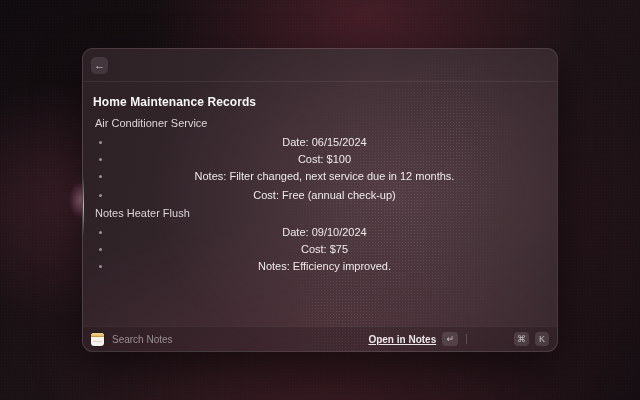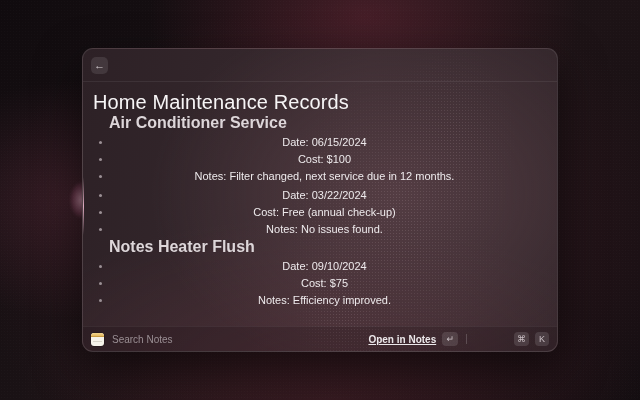--- a/index.html
+++ b/index.html
@@ -68,22 +68,22 @@
     width:17px; height:17px; border:0; border-radius:5px;
     background:rgba(255,255,255,0.10); color:#d9d2d5;
     font-size:11px; line-height:17px; text-align:center; cursor:pointer;
     font-family:"Liberation Sans", sans-serif; display:flex; align-items:center; justify-content:center;
   }
 
   .content {
     position:relative; z-index:2; flex:1 1 auto; overflow:hidden;
     padding:8px 16px 0 10px; color:#eeeaec; font-size:11px;
   }
-  .note-title { font-size:20px; line-height:20px; font-weight:400; color:#f7f5f6; margin:2px 0 4px; letter-spacing:0.1px; }
-  .sec-title { font-size:16px; line-height:14px; color:#ddd6d9; margin:2px 16px 4px;font-weight:bold; }
+  .note-title { font-size:12px; line-height:20px; font-weight:700; color:#f7f5f6; margin:2px 0 4px; letter-spacing:0.1px; }
+  .sec-title { font-size:11px; line-height:14px; color:#ddd6d9; margin:2px 2px 4px; }
   .bullet-list { list-style:none; margin:0 0 2px; padding:0 0 0 15px;text-align:center; }
   .bullet-item { line-height:17px; color:#eeeaec; position:relative; }
   .bullet-item::before {
     content:""; position:absolute; left:-9px; top:7px;
     width:3px; height:3px; border-radius:50%; background:#9b9095;
   }
 
   .footer {
     position:relative; z-index:2; flex:0 0 25px; height:25px;
     display:flex; align-items:center; padding:0 8px;
@@ -129,23 +129,21 @@
     <div class="content">
       <div class="note-title">Home Maintenance Records</div>
       <div id="sections">
           <div class="sec-title">Air Conditioner Service</div>
           <ul class="bullet-list">
             <li class="bullet-item">Date: 06/15/2024</li>
             <li class="bullet-item">Cost: $100</li>
             <li class="bullet-item">Notes: Filter changed, next service due in 12 months.</li>
           </ul>
           <ul class="bullet-list">
-            <li class="bullet-item">Date: 03/22/2024</li>
             <li class="bullet-item">Cost: Free (annual check-up)</li>
-            <li class="bullet-item">Notes: No issues found.</li>
           </ul>
           <div class="sec-title">Notes Heater Flush</div>
           <ul class="bullet-list">
             <li class="bullet-item">Date: 09/10/2024</li>
             <li class="bullet-item">Cost: $75</li>
             <li class="bullet-item">Notes: Efficiency improved.</li>
           </ul>
         </div>
     </div>
 

